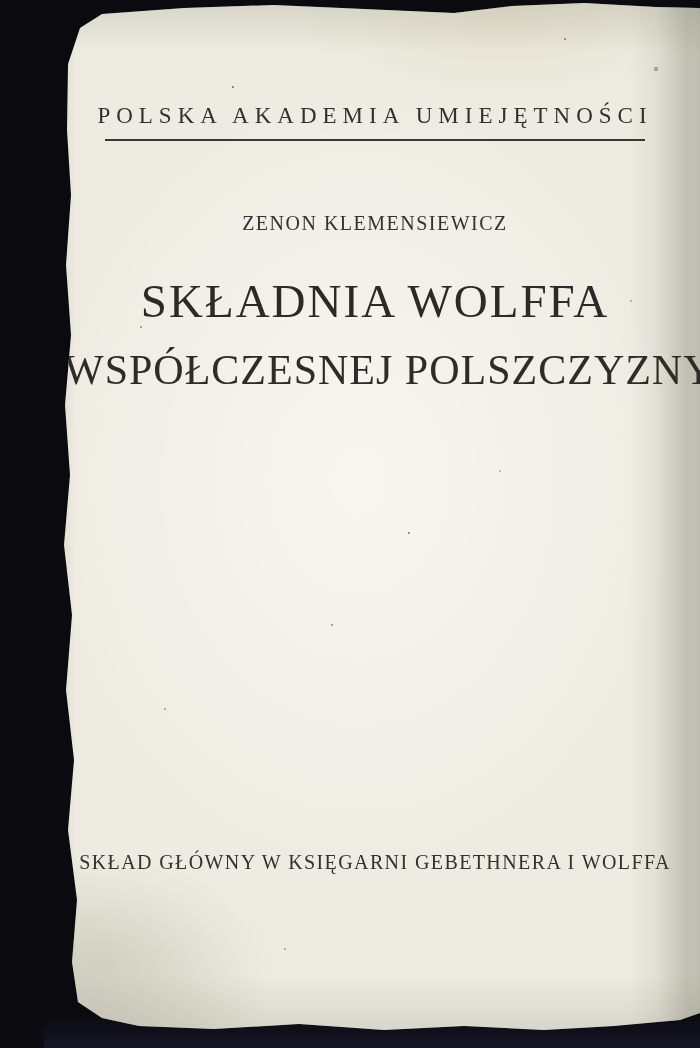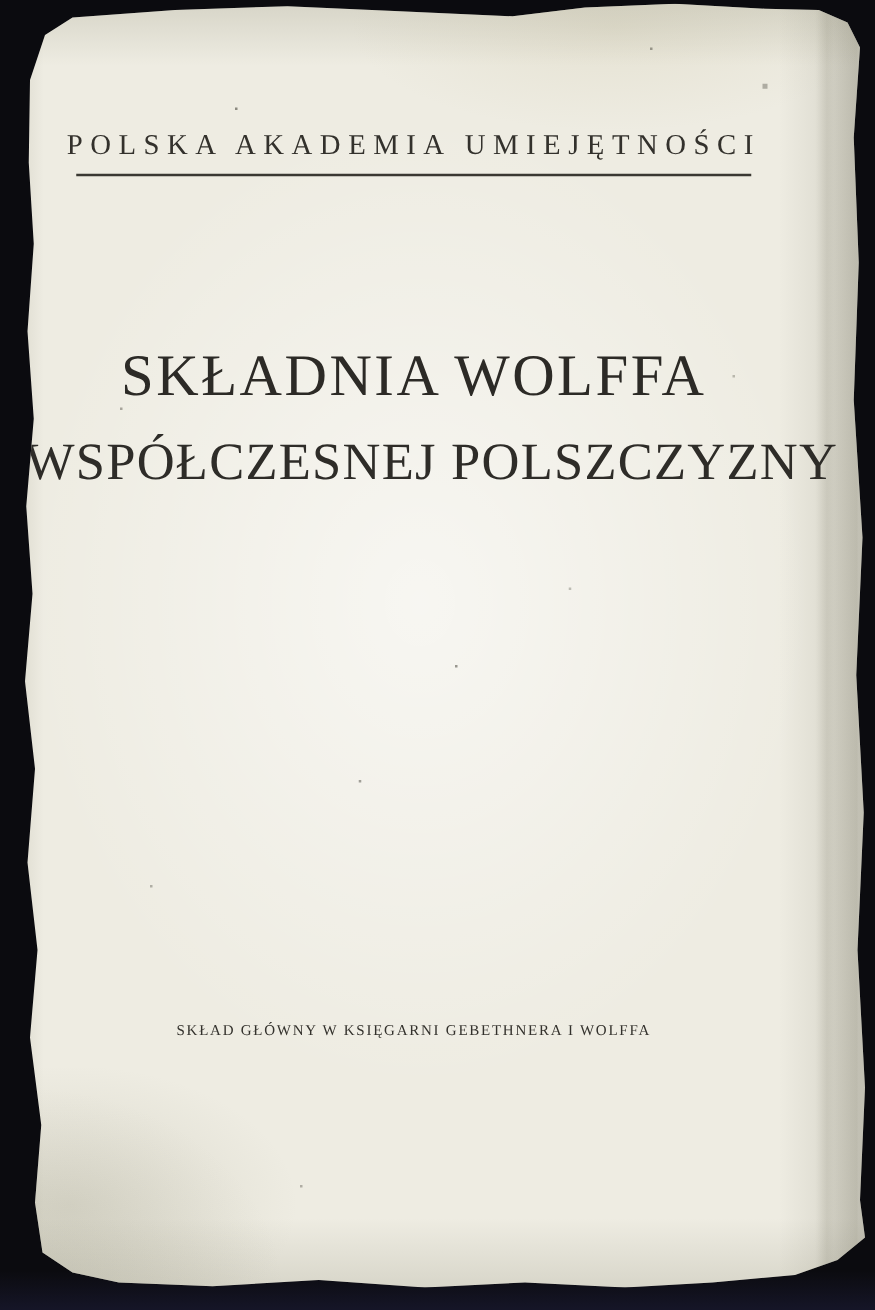--- a/index.html
+++ b/index.html
@@ -13,20 +13,21 @@
     overflow: hidden;
     position: relative;
     font-family: "Liberation Serif", "DejaVu Serif", serif;
   }
   .scan {
     position: absolute;
     inset: 0;
     background:
       linear-gradient(to top, rgba(30,30,60,0.55), rgba(0,0,0,0) 3%),
       #0b0b0f;
+    margin-left: 44px;
   }
   
   .paper {
     position: absolute;
     inset: 0;
     background:
       radial-gradient(ellipse 420px 520px at 48% 46%, rgba(255,255,255,0.55), rgba(255,255,255,0) 75%),
       linear-gradient(to right, rgba(140,138,115,0.30) 0%, rgba(140,138,115,0) 5%, rgba(140,138,115,0) 89%, rgba(110,108,88,0.10) 93.5%, rgba(100,98,80,0.32) 98%),
       linear-gradient(to bottom, rgba(150,148,125,0.28) 0%, rgba(150,148,125,0) 5%, rgba(150,148,125,0) 93%, rgba(140,138,118,0.26) 99%),
       radial-gradient(ellipse 300px 120px at 70% 2%, rgba(190,180,140,0.18), rgba(190,180,140,0) 70%),
@@ -146,22 +147,22 @@
     letter-spacing: 1.5px;
     color: #33312c;
   }
   .publisher {
     top: 830px;
     font-size: 16px;
     letter-spacing: 2.4px;
     color: #33312c;
   }
   .distributor {
-    top: 817px;
-    font-size: 12px;
+    top: 851px;
+    font-size: 20px;
     letter-spacing: 1.4px;
     color: #33312c;
   }
   .cities {
     top: 872px;
     font-size: 12.5px;
     letter-spacing: 1.6px;
     color: #3a3832;
   }
 </style>
@@ -171,20 +172,21 @@
 <div class="scan">
   <div class="paper">
     <div class="crease"></div>
     <div class="corner-shade"></div>
     <div class="specks"></div>
 
     <div class="content">
       <div class="line institution">POLSKA AKADEMIA UMIEJĘTNOŚCI</div>
       <div class="header-rule"></div>
 
+      <div class="line author">ZENON KLEMENSIEWICZ</div>
 
       <div class="line title-1">SKŁADNIA WOLFFA</div>
       <div class="line title-2">WSPÓŁCZESNEJ POLSZCZYZNY</div>
 
       <div class="line distributor">SKŁAD GŁÓWNY W KSIĘGARNI GEBETHNERA I WOLFFA</div>
     </div>
   </div>
 </div>
 
 </body></html>

